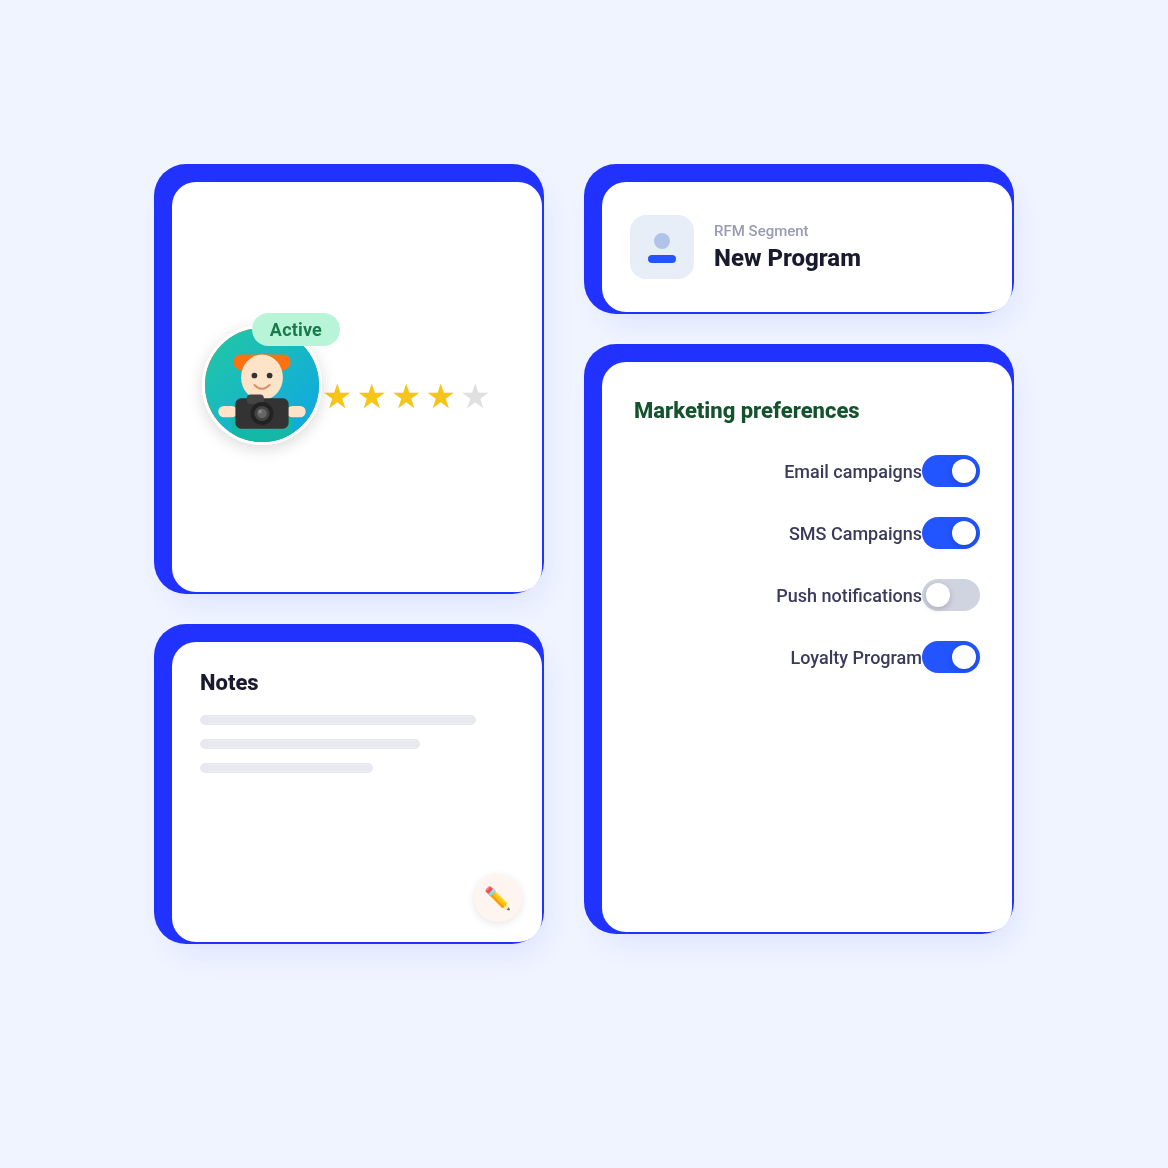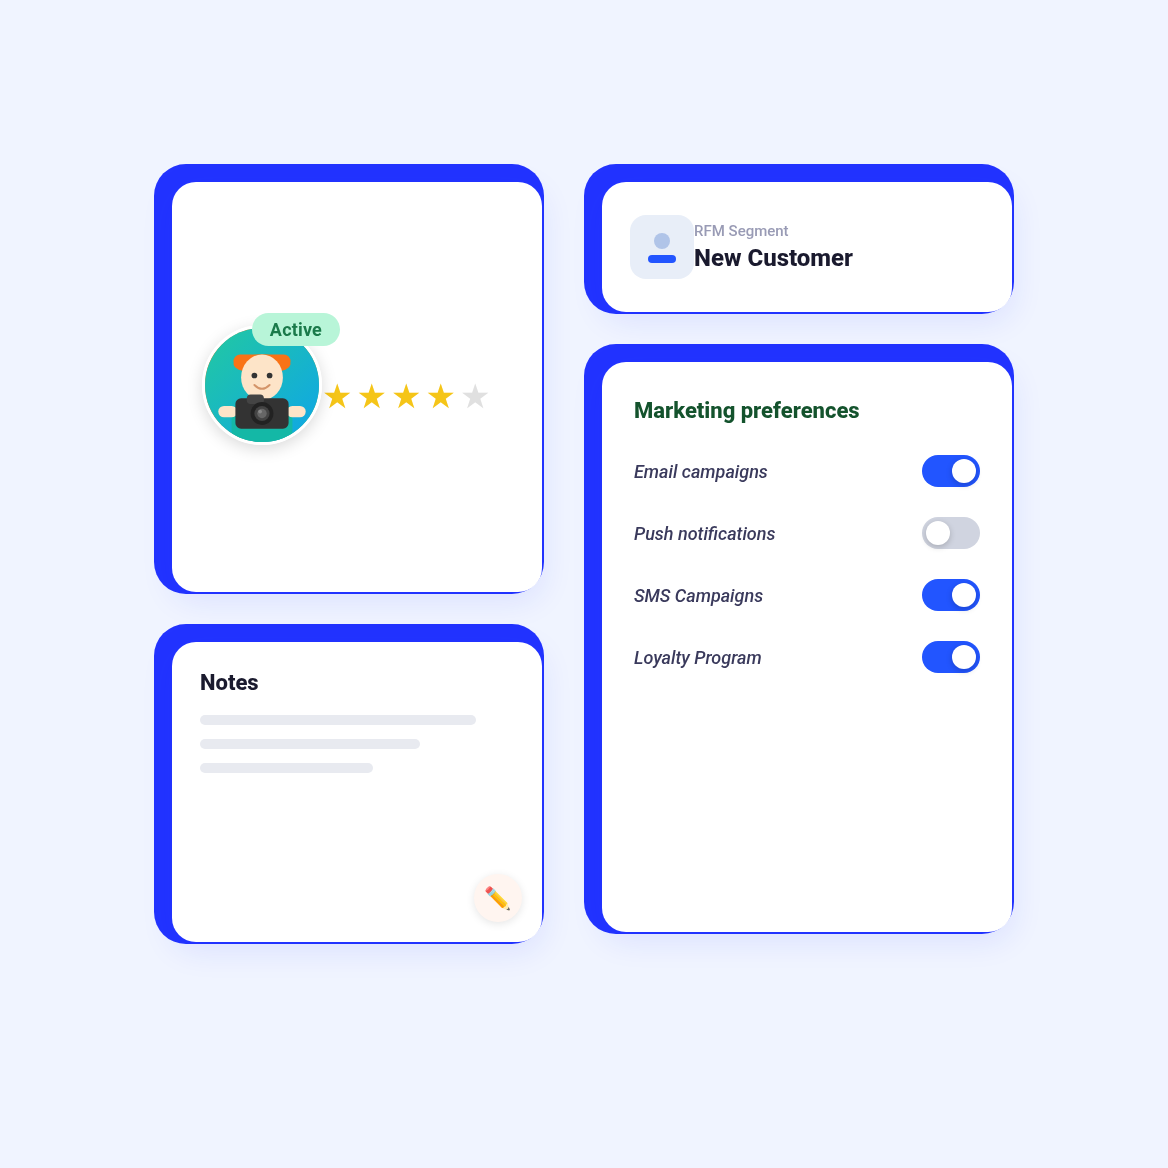--- a/index.html
+++ b/index.html
@@ -187,20 +187,21 @@
 
     
     .rfm-card {
       left: 468px;
       top: 48px;
       width: 410px;
       height: 130px;
       display: flex;
       align-items: center;
       padding: 0 28px;
+      gap: 20px;
     }
 
     .rfm-icon-box {
       width: 64px;
       height: 64px;
       border-radius: 16px;
       background: #e8eef8;
       display: flex;
       align-items: center;
       justify-content: center;
@@ -242,23 +243,22 @@
     .marketing-title {
       font-size: 22px;
       font-weight: 800;
       color: #14532d;
       margin-bottom: 32px;
     }
 
     .pref-row {
       display: flex;
       align-items: center;
-      justify-content: space-between;
+      justify-content: flex-end;
       margin-bottom: 30px;
-      font-style: italic;
     }
 
     .pref-label {
       font-size: 18px;
       color: #3a3a5c;
       font-weight: 500;
     }
 
     
     .toggle {
@@ -368,48 +368,48 @@
 
   <div class="card rfm-card">
     <div class="rfm-icon-box">
       <svg class="rfm-icon-svg" viewBox="0 0 36 36">
         <circle cx="18" cy="12" r="8" fill="#b0c4e8"></circle>
         <rect x="4" y="26" width="28" height="8" rx="4" fill="#2255ff"></rect>
       </svg>
     </div>
     <div class="rfm-text">
       <span class="rfm-label">RFM Segment</span>
-      <span class="rfm-value">New Customer</span>
+      <span class="rfm-value">New Program</span>
     </div>
   </div>
 
   <div class="card marketing-card">
     <div class="marketing-title">Marketing preferences</div>
 
     <div class="pref-row">
       <span class="pref-label">Email campaigns</span>
       <div class="toggle on">
         <div class="toggle-track on"></div>
         <div class="toggle-thumb" style="left:30px"></div>
       </div>
     </div>
 
     <div class="pref-row">
+      <span class="pref-label">SMS Campaigns</span>
+      <div class="toggle on">
+        <div class="toggle-track on"></div>
+        <div class="toggle-thumb" style="left:30px"></div>
+      </div>
+    </div>
+
+    <div class="pref-row">
       <span class="pref-label">Push notifications</span>
       <div class="toggle off">
         <div class="toggle-track off"></div>
         <div class="toggle-thumb" style="left:4px"></div>
-      </div>
-    </div>
-
-    <div class="pref-row">
-      <span class="pref-label">SMS Campaigns</span>
-      <div class="toggle on">
-        <div class="toggle-track on"></div>
-        <div class="toggle-thumb" style="left:30px"></div>
       </div>
     </div>
 
     <div class="pref-row">
       <span class="pref-label">Loyalty Program</span>
       <div class="toggle on">
         <div class="toggle-track on"></div>
         <div class="toggle-thumb" style="left:30px"></div>
       </div>
     </div>

